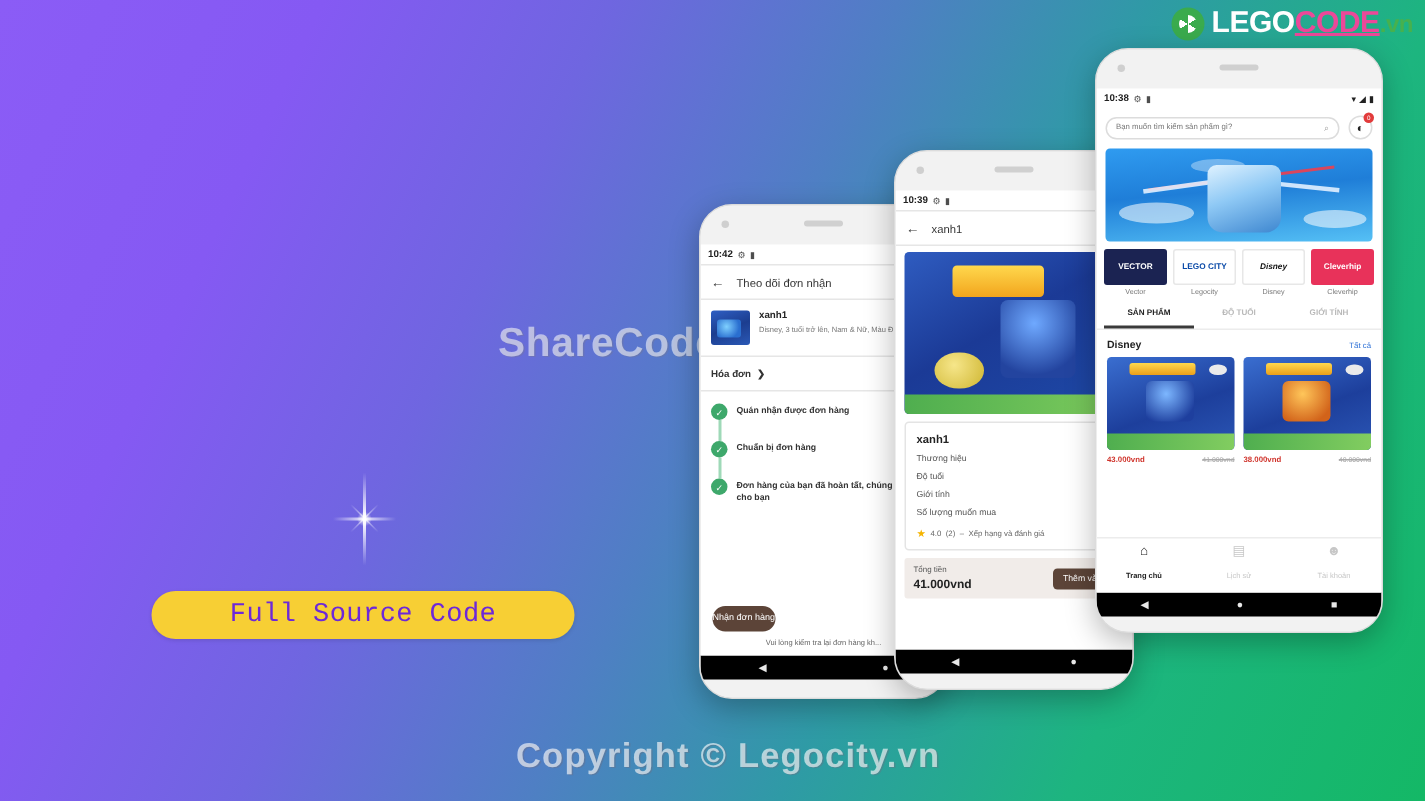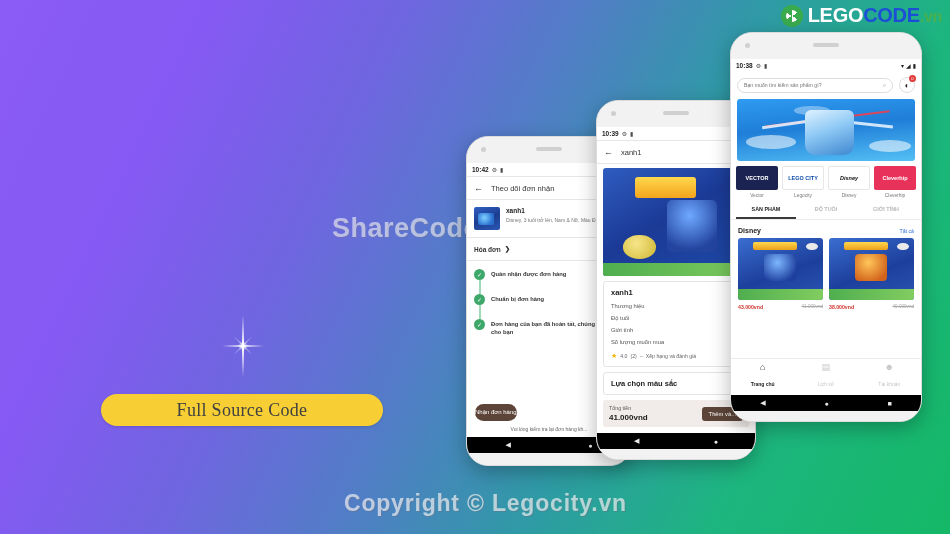--- a/index.html
+++ b/index.html
@@ -30,41 +30,41 @@
   .sparkle .core { position:absolute; left:2px; top:26px; width:10px; height:10px; border-radius:50%;
      background: radial-gradient(circle, rgba(255,255,255,1) 0%, rgba(255,255,255,0) 70%); }
 
   
   .hero { position:absolute; left:88px; top:78px; width:430px; }
   .hero h1 { color:#fff; font-size:43px; line-height:1.16; font-weight:400; letter-spacing:1px; }
   .hero .subtitle { color:#fff; font-size:25px; margin-top:24px; font-weight:400; letter-spacing:.3px; }
 
   .cta-wrap { position:absolute; left:101px; top:394px; width:282px; text-align:center; }
   .cta { display:block; width:282px; height:32px; line-height:32px; border-radius:17px;
-     background:#f7cf34; color:#404040; font-size:18px; letter-spacing:.3px; border:none; cursor:pointer;
-     font-family:Liberation Serif, serif; box-shadow:0 1px 3px rgba(0,0,0,.12); }
+     background:#f7cf34; color:#6d28d9; font-size:18px; letter-spacing:.3px; border:none; cursor:pointer;
+     font-family:Liberation Mono, monospace; box-shadow:0 1px 3px rgba(0,0,0,.12); }
   .cta-sub { color:#fff; font-size:20px; margin-top:13px; letter-spacing:.2px; }
 
   
   .wm { position:absolute; color:rgba(255,255,255,.55); font-weight:bold;
         text-shadow: 1px 1px 0 rgba(120,120,140,.35); pointer-events:none; white-space:nowrap; }
   .wm-mid { left:332px; top:213px; font-size:27px; letter-spacing:.5px; }
   .wm-bot { left:344px; top:490px; font-size:23px; letter-spacing:.8px;
         color:rgba(255,255,255,.62); text-shadow: 1px 1px 0 rgba(110,110,130,.4); }
 
   
   .logo { position:absolute; right:8px; top:4px; display:flex; align-items:center; gap:5px; }
   .logo .mark { width:22px; height:22px; border-radius:50%; background:#3aab4d; position:relative;
                 display:flex; align-items:center; justify-content:center; }
   .logo .mark .inner { width:12px; height:12px; border-radius:50%;
                 background: conic-gradient(#ffffff 0deg 60deg, #3aab4d 60deg 120deg, #ffffff 120deg 180deg,
                 #3aab4d 180deg 240deg, #ffffff 240deg 300deg, #3aab4d 300deg 360deg); }
   .logo .txt { font-size:20px; font-weight:bold; letter-spacing:-.3px; font-family:"Liberation Sans", sans-serif; }
   .logo .t-share { color:#ffffff; }
-  .logo .t-code { color:#1d4ed8; }
+  .logo .t-code { color:#ec4899;text-decoration:underline; }
   .logo .t-vn { color:#46b14e; font-size:16px; }
 
   
   .phone { position:absolute; background:#f2f2f2; border-radius:22px;
            box-shadow: 0 6px 20px rgba(0,0,0,.28); padding:0; overflow:hidden;
            border:1px solid #dcdcdc; }
   .phone .bezel-top { height:26px; background:#f2f2f2; position:relative; }
   .phone .speaker { position:absolute; left:50%; transform:translateX(-50%); top:10px;
            width:26px; height:4px; border-radius:2px; background:#d0d0d0; }
   .phone .cam { position:absolute; left:14px; top:10px; width:5px; height:5px; border-radius:50%; background:#cfcfcf; }
@@ -336,23 +336,20 @@
       <div class="attr">Giới tính</div>
       <div class="attr">Số lượng muốn mua</div>
       <div class="rating">
         <span class="star">★</span>
         <span>4.0</span>
         <span>(2)</span>
         <span>–</span>
         <span>Xếp hạng và đánh giá</span>
       </div>
     </div>
-    <div class="card">
-      <div class="ttl">Lựa chọn màu sắc</div>
-    </div>
     <div class="totalbar">
       <div>
         <div class="lbl">Tổng tiền</div>
         <div class="amt">41.000vnd</div>
       </div>
       <button class="addbtn">Thêm và...</button>
     </div>
   </div>
   <div class="bezel-bot">
     <div class="navbar">

